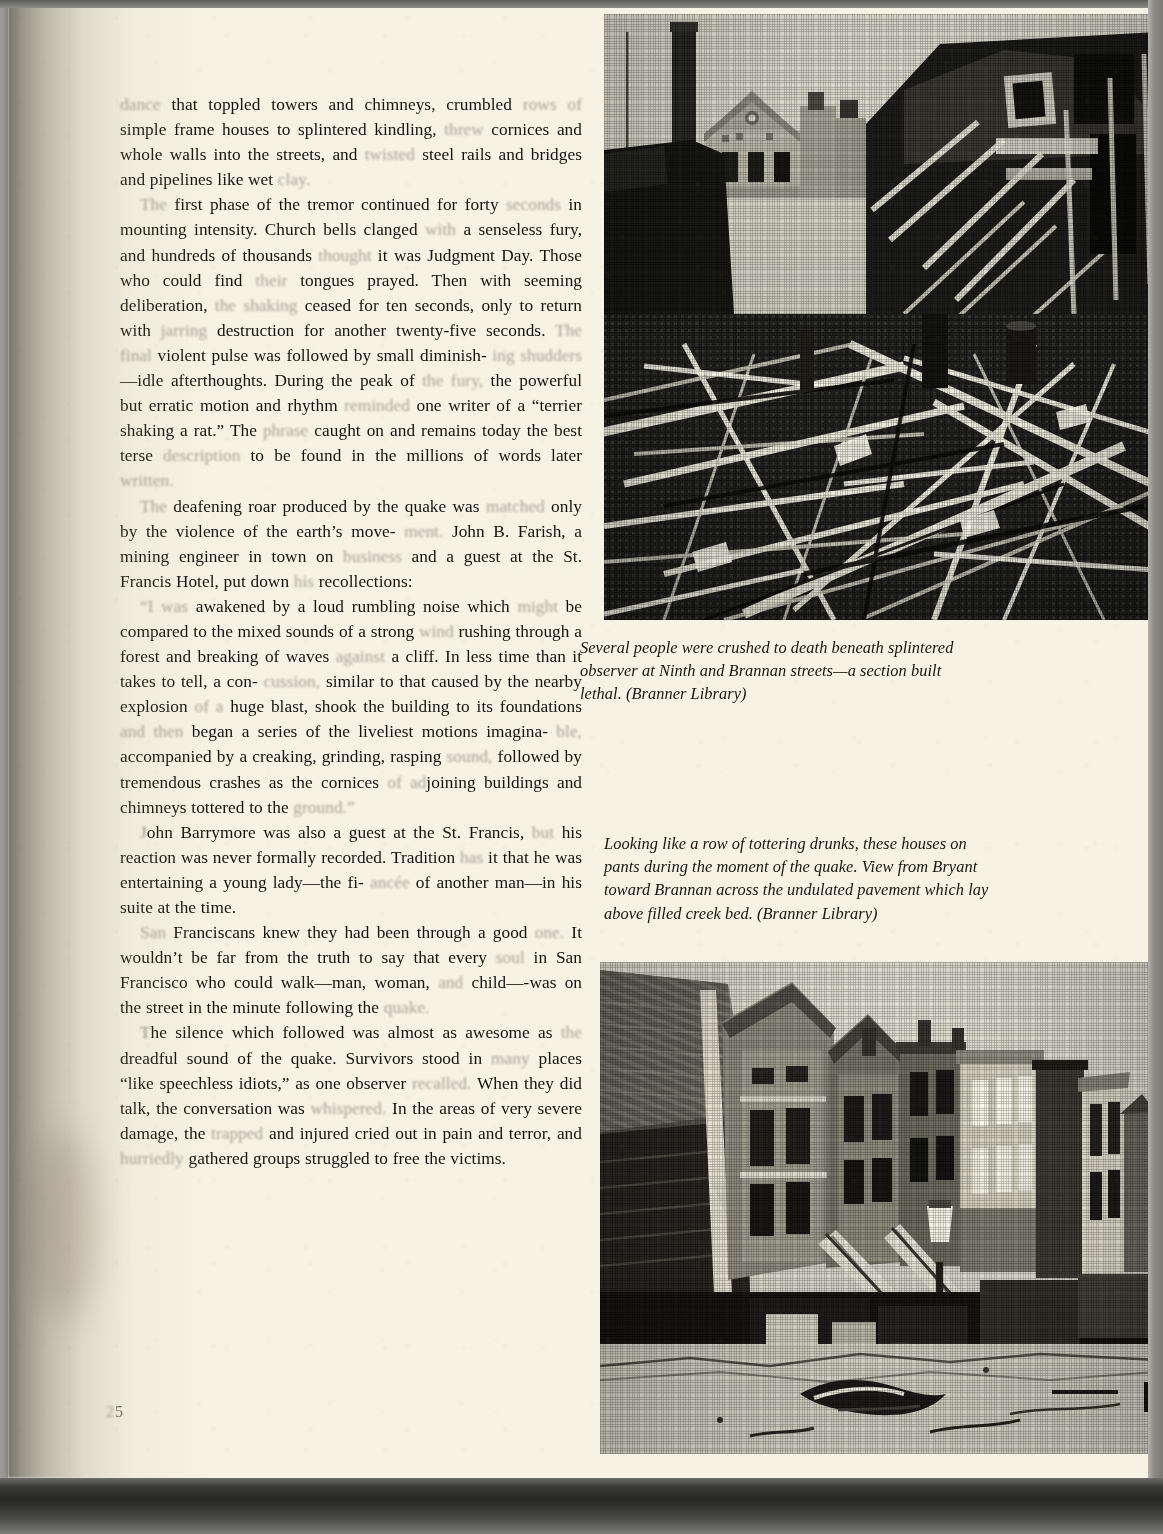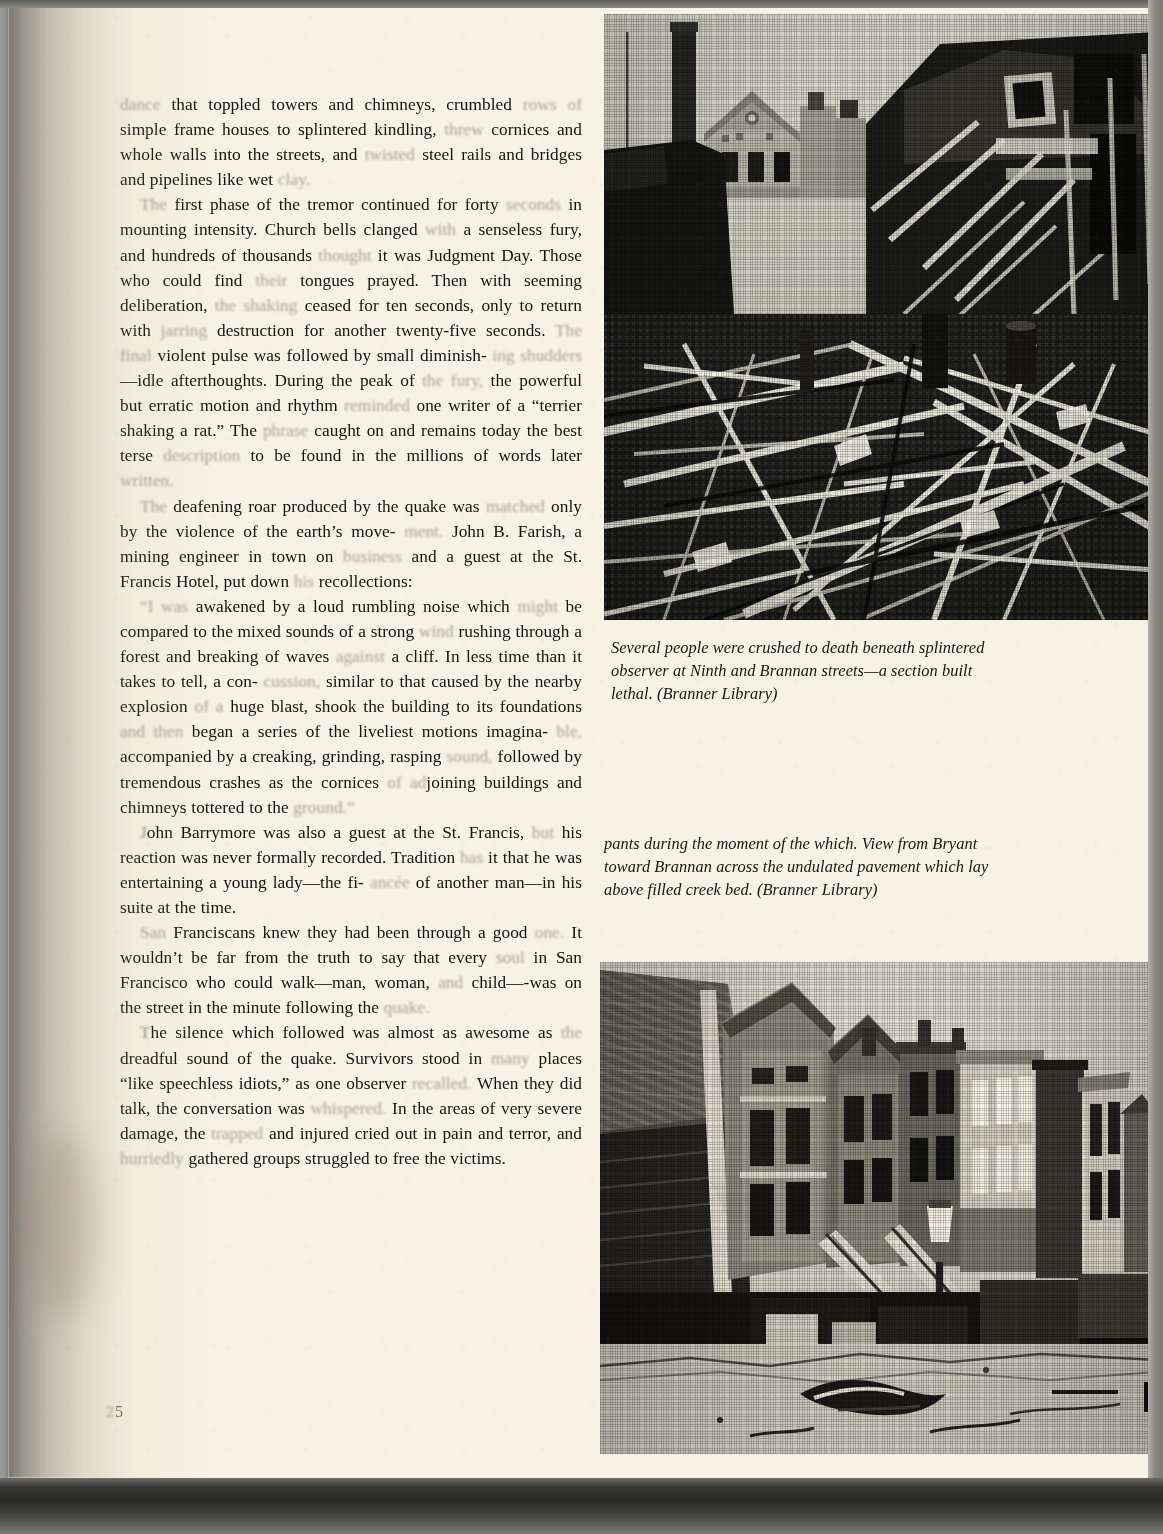--- a/index.html
+++ b/index.html
@@ -57,21 +57,21 @@
   .fade{color:#9d9a90;filter:blur(1.15px);opacity:.92;}
   .fade2{color:#8a877e;filter:blur(.85px);opacity:.95;}
 
   #pageno{position:absolute;left:98px;top:1403px;font-size:16px;
           color:#6e6b62;filter:blur(.5px);letter-spacing:1px;}
   #pageno .pn-dim{color:#a9a69c;filter:blur(1px);}
 
   
   .caption{position:absolute;font-style:italic;font-size:16.4px;
      line-height:23.2px;color:#171511;width:448px;letter-spacing:.05px;}
-  #cap1{left:603px;top:636px;}
+  #cap1{left:572px;top:636px;}
   #cap2{left:596px;top:832px;}
 
   
   .photo{position:absolute;overflow:hidden;background:#cfcdc2;
          filter:contrast(1.06) brightness(1.0);}
   #photo1{left:596px;top:14px;width:552px;height:606px;}
   #photo2{left:592px;top:962px;width:556px;height:492px;}
   .halftone{position:absolute;inset:0;pointer-events:none;opacity:.38;
      background-image:
        repeating-linear-gradient(0deg, rgba(0,0,0,.5) 0 .6px, transparent .6px 1.7px),
@@ -216,21 +216,22 @@
       <div class="vign"></div>
     </div>
 
     <div class="caption" id="cap1">
       <div>Several people were crushed to death beneath splintered</div>
       <div>observer at Ninth and Brannan streets—a section built</div>
       <div>lethal. (Branner Library)</div>
     </div>
 
     <div class="caption" id="cap2">
-      <div>pants during the moment of the which. View from Bryant</div>
+      <div>Looking like a row of tottering drunks, these houses on</div>
+      <div>pants during the moment of the quake. View from Bryant</div>
       <div>toward Brannan across the undulated pavement which lay</div>
       <div>above filled creek bed. (Branner Library)</div>
     </div>
 
     <div class="photo" id="photo2">
       <svg viewBox="0 0 556 492" width="556" height="492" preserveAspectRatio="none">
         <defs>
           <linearGradient id="sky2" x1="0" y1="0" x2="0" y2="1">
             <stop offset="0" stop-color="#dedccf"></stop>
               <stop offset="1" stop-color="#cbc9bb"></stop>

